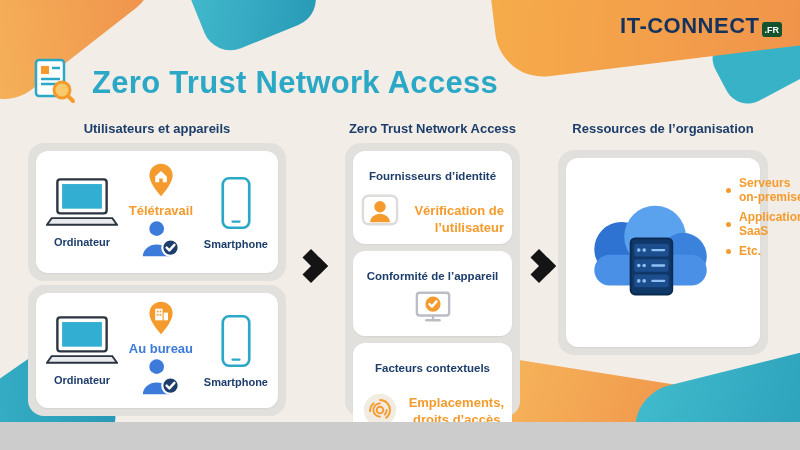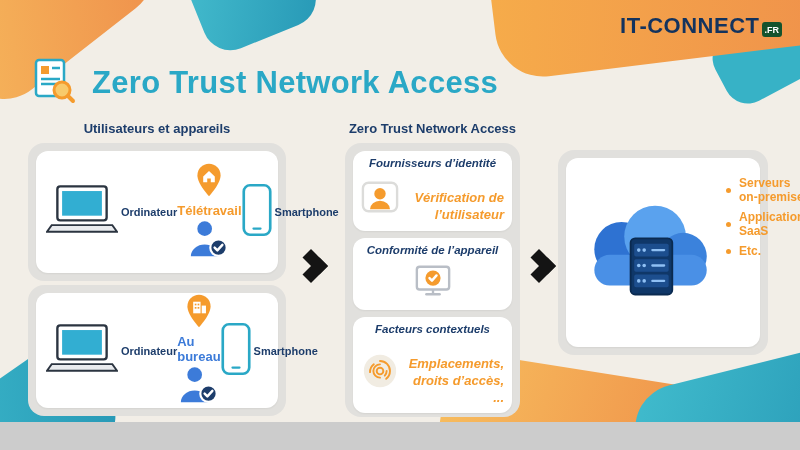--- a/index.html
+++ b/index.html
@@ -35,29 +35,29 @@
   .gray { position:absolute; background:#e1e0dd; border-radius:16px; padding:8px; z-index:1; }
   .white { background:#fff; border-radius:12px; width:100%; height:100%; box-shadow:0 1px 2px rgba(0,0,0,.06); }
   .c1a { left:28px; top:143px; width:258px; height:138px; }
   .c1b { left:28px; top:285px; width:258px; height:131px; }
   .p2  { left:345px; top:143px; width:175px; height:274px; display:flex; flex-direction:column; gap:7px; }
   .p2 .white { flex:1; height:auto; }
   .p3  { left:558px; top:150px; width:210px; height:205px; }
 
   
   .uc { display:flex; justify-content:space-between; align-items:center; padding:8px 10px; }
-  .dev { display:flex; flex-direction:row; align-items:center; gap:3px; }
+  .dev { display:flex; flex-direction:column; align-items:center; gap:3px; }
   .dev-label { font-size:11px; font-weight:700; color:#1d3d6b; }
   .mid { display:flex; flex-direction:column; align-items:center; gap:2px; }
   .mode { font-size:13px; font-weight:800; }
   .mode.orange { color:#f59b2d; }
   .mode.blue { color:#3c7bd9; }
 
   
-  .zc { padding:6px 8px 7px; display:flex; flex-direction:column; align-items:center;font-style:italic; }
+  .zc { padding:19px 8px 7px; display:flex; flex-direction:column; align-items:center; }
   .z-title { font-size:11.5px; font-weight:700; color:#1d3d6b; text-align:center; }
   .z-row { display:flex; align-items:center; gap:9px; margin-top:5px; }
   .z-desc { font-size:13px; font-weight:800; color:#f59b2d; text-align:right; line-height:1.3; max-width:104px;margin-top:16px; }
 
   
   .rc { padding:10px 12px; display:flex; flex-direction:row; align-items:center; }
   .r-list { margin-top:8px; align-self:stretch; display:flex; flex-direction:column; gap:6px; padding-left:12px; }
   .r-item { display:flex; align-items:center; gap:8px; font-size:12px; font-weight:800; color:#f59b2d; }
   .r-dot { width:5px; height:5px; border-radius:50%; background:#f59b2d; flex:0 0 auto; }
 
@@ -94,20 +94,21 @@
         <line x1="9" y1="26" x2="28" y2="26" stroke="#2aa8c6" stroke-width="2.5"></line>
         <circle cx="30" cy="32" r="8" fill="#f8ca6b" stroke="#f59b2d" stroke-width="3"></circle>
         <line x1="36" y1="38" x2="41" y2="43" stroke="#f59b2d" stroke-width="4" stroke-linecap="round"></line>
       </svg>
     </span>
     <div class="title">Zero Trust Network Access</div>
   </div>
 
   <div class="col-header h1">Utilisateurs et appareils</div>
   <div class="col-header h2">Zero Trust Network Access</div>
+  <div class="col-header h3">Ressources de l’organisation</div>
 
   <div class="gray c1a">
     <div class="white uc">
       <div class="dev">
         <span>
           <svg width="72" height="52" viewBox="0 0 76 54">
             <rect x="12" y="2" width="52" height="36" rx="3" fill="#fff" stroke="#2b3440" stroke-width="2.5"></rect>
             <rect x="17" y="7" width="42" height="26" fill="#32aed2"></rect>
             <path d="M6 43 h64 l5 7 h-74 z" fill="#e9ebee" stroke="#2b3440" stroke-width="2"></path>
           </svg>

